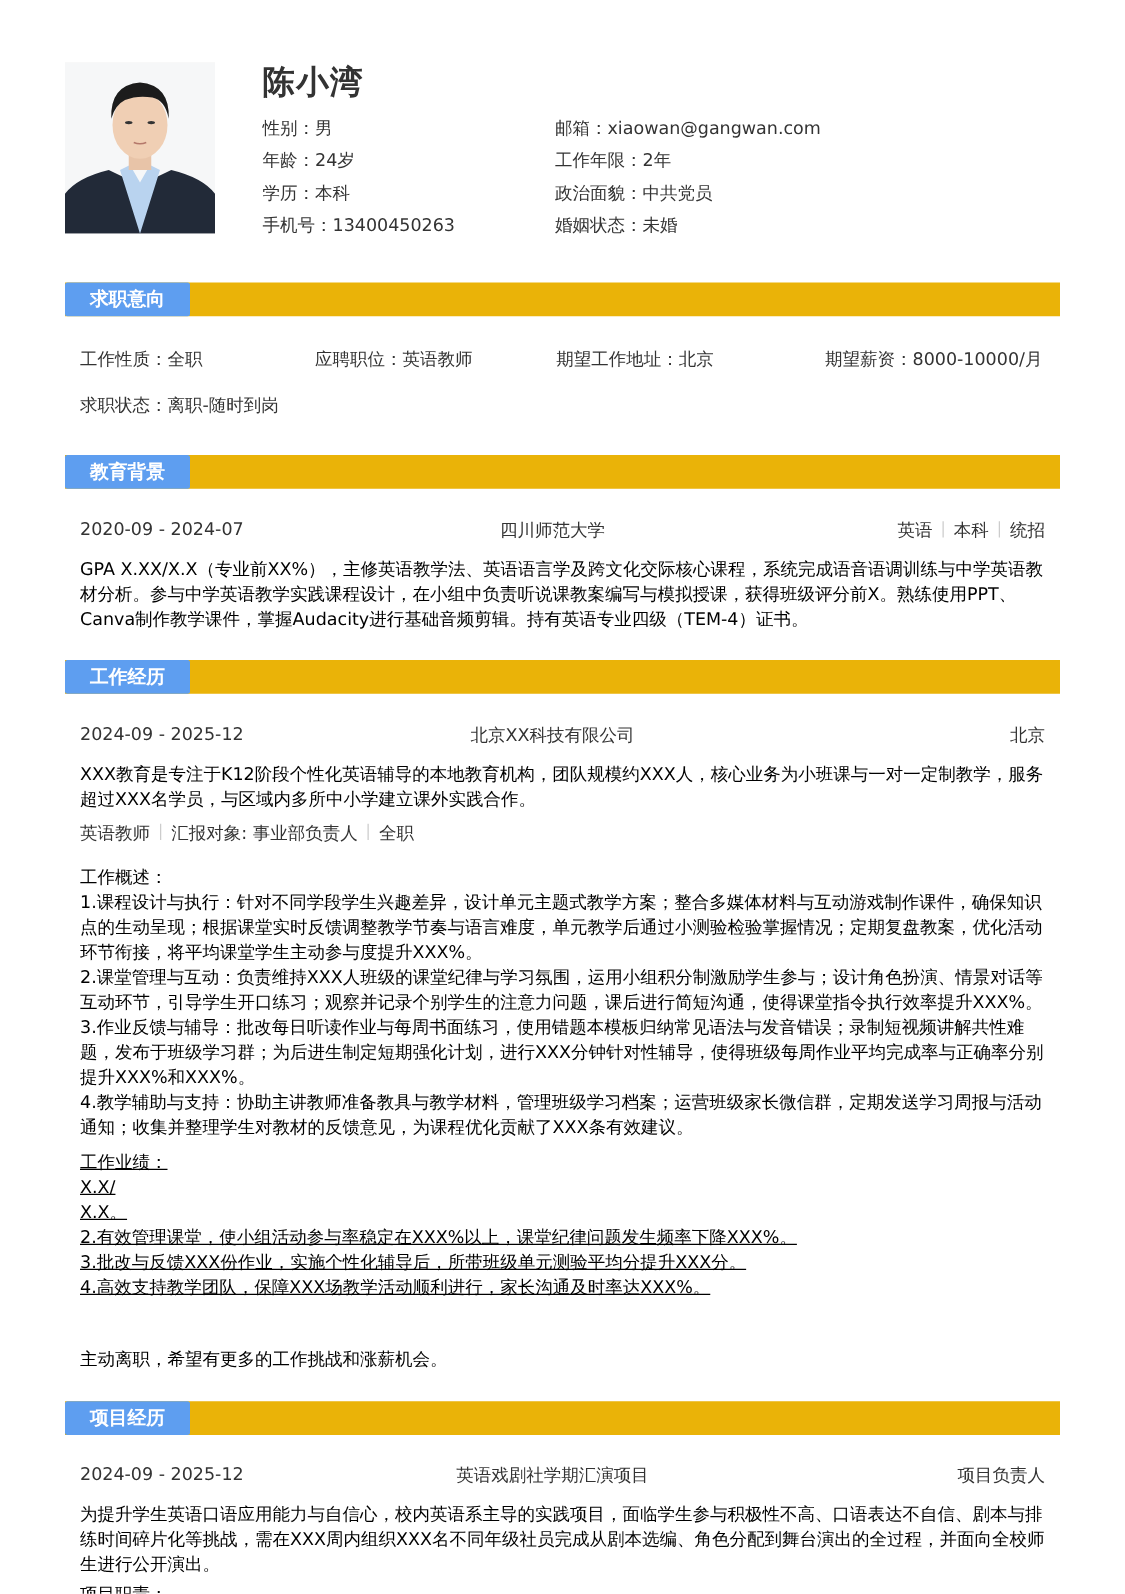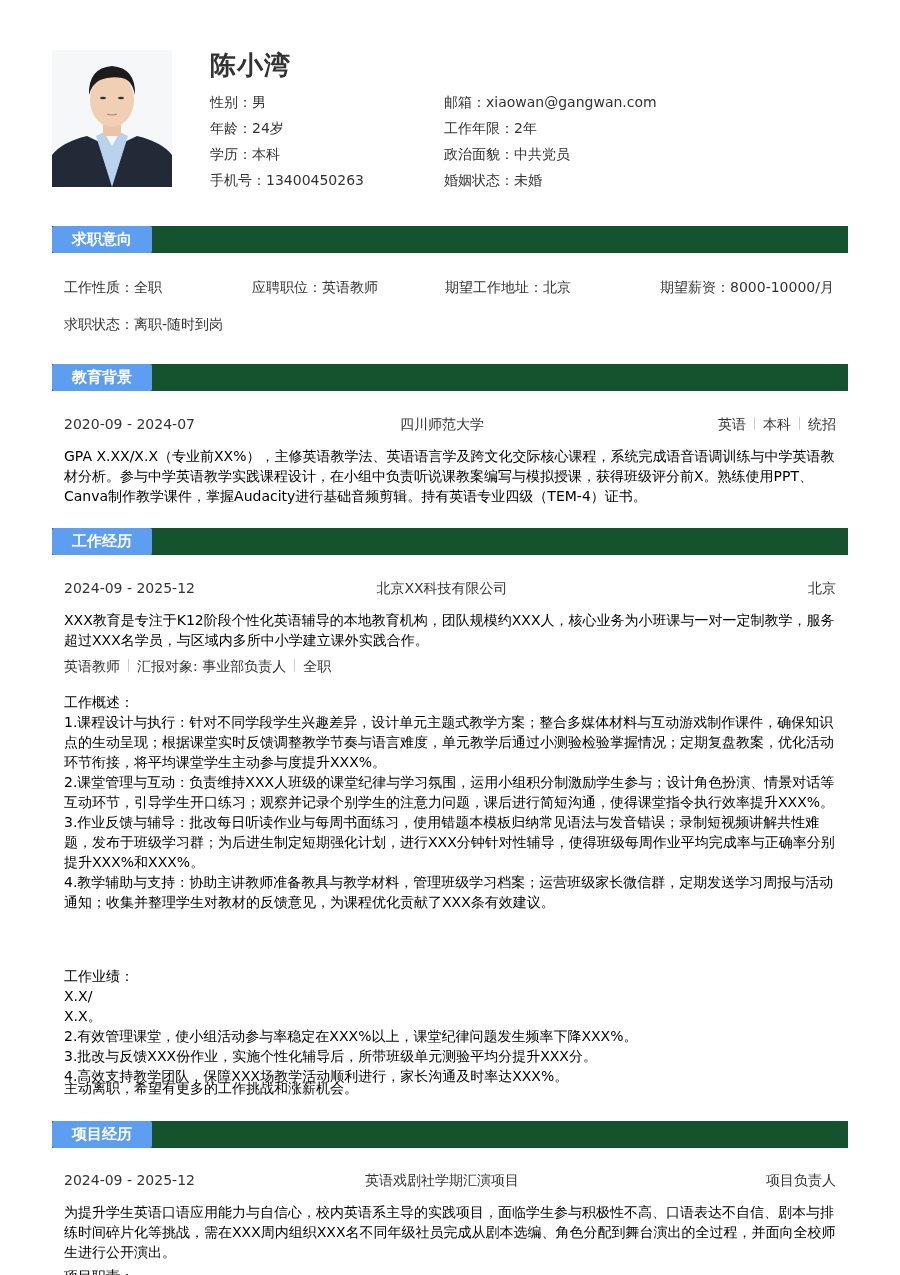--- a/index.html
+++ b/index.html
@@ -9,21 +9,21 @@
     .page { position: absolute; left: 0; top: 0; width: 832px; height: 1275px; }
 
     
     .photo { position: absolute; left: 52px; top: 50px; width: 120px; height: 137px; background: #f4f4f4; overflow: hidden; }
     .photo svg { display: block; width: 120px; height: 137px; }
     .name { position: absolute; left: 210px; top: 48px; font-size: 26px; font-weight: bold; color: #333; letter-spacing: 1px; }
     .info { position: absolute; font-size: 14px; color: #333; white-space: nowrap; }
     .info .lbl { color: #333; }
 
     
-    .section-bar { position: absolute; left: 52px; width: 796px; height: 27px; background: #14532d; }
+    .section-bar { position: absolute; left: 52px; width: 796px; height: 27px; background: #eab308; }
     .section-bar .tag { position: absolute; left: 0; top: 0; height: 27px; width: 100px; background: #5e9ef0; color: #ffffff; font-size: 15px; font-weight: bold; line-height: 27px; text-align: center; border-radius: 2px; }
 
     .row { position: absolute; left: 64px; width: 772px; font-size: 14px; color: #333; white-space: nowrap; }
     .row .c { position: absolute; left: 0; right: 16px; text-align: center; }
     .row .r { position: absolute; right: 0; }
     .sep { display: inline-block; width: 1px; height: 13px; background: #cccccc; margin: 0 8px; vertical-align: -1px; }
 
     .para { position: absolute; left: 64px; width: 775px; font-size: 14px; line-height: 20px; color: #000000; }
     .intent { position: absolute; font-size: 14px; color: #333; white-space: nowrap; }
   </style>
@@ -123,21 +123,21 @@
   </div>
 
   <div class="para" style="top:692px;">
     <div>工作概述：</div>
     <div>1.课程设计与执行：针对不同学段学生兴趣差异，设计单元主题式教学方案；整合多媒体材料与互动游戏制作课件，确保知识点的生动呈现；根据课堂实时反馈调整教学节奏与语言难度，单元教学后通过小测验检验掌握情况；定期复盘教案，优化活动环节衔接，将平均课堂学生主动参与度提升XXX%。</div>
     <div>2.课堂管理与互动：负责维持XXX人班级的课堂纪律与学习氛围，运用小组积分制激励学生参与；设计角色扮演、情景对话等互动环节，引导学生开口练习；观察并记录个别学生的注意力问题，课后进行简短沟通，使得课堂指令执行效率提升XXX%。</div>
     <div>3.作业反馈与辅导：批改每日听读作业与每周书面练习，使用错题本模板归纳常见语法与发音错误；录制短视频讲解共性难题，发布于班级学习群；为后进生制定短期强化计划，进行XXX分钟针对性辅导，使得班级每周作业平均完成率与正确率分别提升XXX%和XXX%。</div>
     <div>4.教学辅助与支持：协助主讲教师准备教具与教学材料，管理班级学习档案；运营班级家长微信群，定期发送学习周报与活动通知；收集并整理学生对教材的反馈意见，为课程优化贡献了XXX条有效建议。</div>
   </div>
 
-  <div class="para" style="top:966px;">
+  <div class="para" style="top:920px;text-decoration:underline;">
     <div>工作业绩：</div>
     <div>X.X/</div>
     <div>X.X。</div>
     <div>2.有效管理课堂，使小组活动参与率稳定在XXX%以上，课堂纪律问题发生频率下降XXX%。</div>
     <div>3.批改与反馈XXX份作业，实施个性化辅导后，所带班级单元测验平均分提升XXX分。</div>
     <div>4.高效支持教学团队，保障XXX场教学活动顺利进行，家长沟通及时率达XXX%。</div>
   </div>
   <div class="para" style="top:1078px;">主动离职，希望有更多的工作挑战和涨薪机会。</div>
 
   <div class="section-bar" style="top:1121px;">

